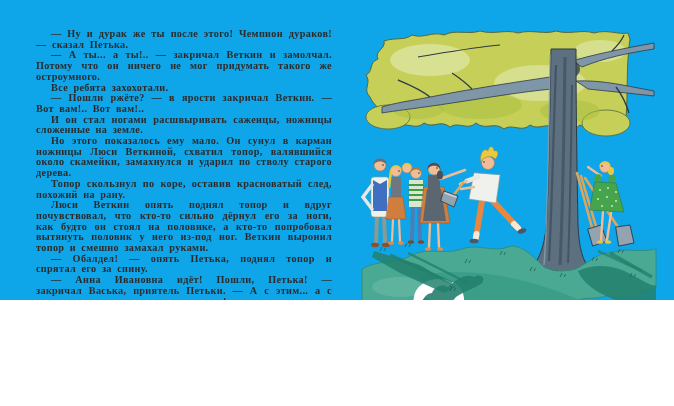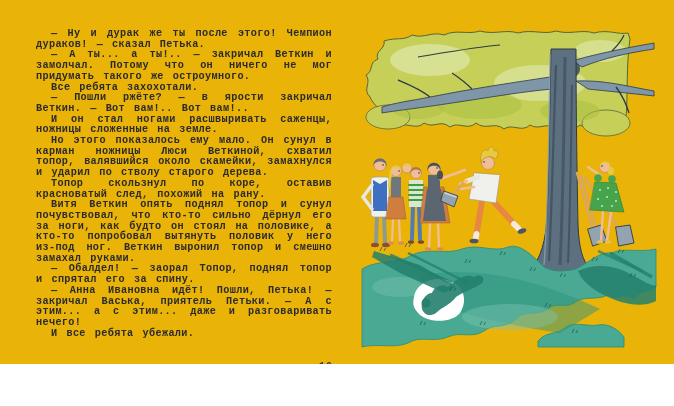--- a/index.html
+++ b/index.html
@@ -1,18 +1,18 @@
 <!DOCTYPE html>
 <html><head>
 <meta charset="utf-8">
 <style>
   html,body{margin:0;padding:0;background:#ffffff;}
   .spread{
-    position:relative;width:674px;height:364px;background:#eab308;
-    font-family:Liberation Mono, monospace;overflow:hidden;
+    position:relative;width:674px;height:300px;background:#0ea5e9;
+    font-family:Liberation Serif, serif;overflow:hidden;
   }
   .text-column{
     position:absolute;left:36px;top:29px;width:296px;
     font-size:10.2px;line-height:10.7px;font-weight:bold;color:#2b2b2b;
     text-align:justify;letter-spacing:0.35px;word-spacing:2.5px;
   }
   .text-column p{margin:0;text-indent:15px;}
   .page-number{
     position:absolute;left:37px;top:361px;width:296px;text-align:right;
     font-size:10px;font-weight:bold;color:#3a3a3a;letter-spacing:1px;
@@ -28,22 +28,22 @@
 <div class="spread">
 
   <div class="text-column">
     <p>— Ну и дурак же ты после этого! Чемпион дураков! — сказал Петька.</p>
     <p>— А ты... а ты!.. — закричал Веткин и замолчал. Потому что он ничего не мог придумать такого же остроумного.</p>
     <p>Все ребята захохотали.</p>
     <p>— Пошли ржёте? — в ярости закричал Веткин. — Вот вам!.. Вот вам!..</p>
     <p>И он стал ногами расшвыривать саженцы, ножницы сложенные на земле.</p>
     <p>Но этого показалось ему мало. Он сунул в карман ножницы Люси Веткиной, схватил топор, валявшийся около скамейки, замахнулся и ударил по стволу старого дерева.</p>
     <p>Топор скользнул по коре, оставив красноватый след, похожий на рану.</p>
-    <p>Витя Веткин опять поднял топор и сунул почувствовал, что кто-то сильно дёрнул его за ноги, как будто он стоял на половике, а кто-то попробовал вытянуть половик у него из-под ног. Веткин выронил топор и смешно замахал руками.</p>
-    <p>— Обалдел! — заорал Топор, поднял топор и спрятал его за спину.</p>
+    <p>Люси Веткин опять поднял топор и вдруг почувствовал, что кто-то сильно дёрнул его за ноги, как будто он стоял на половике, а кто-то попробовал вытянуть половик у него из-под ног. Веткин выронил топор и смешно замахал руками.</p>
+    <p>— Обалдел! — опять Петька, поднял топор и спрятал его за спину.</p>
     <p>— Анна Ивановна идёт! Пошли, Петька! — закричал Васька, приятель Петьки. — А с этим... а с этим... даже и разговаривать нечего!</p>
     <p>И все ребята убежали.</p>
   </div>
   <div class="page-number">10</div>
 
   <div class="illustration">
     <svg viewBox="0 0 302 330" xmlns="http://www.w3.org/2000/svg">
 
       <g>
         <path stroke="#55663c" stroke-width="1" d="M10,72 C2,64 12,58 6,50 C14,46 8,38 18,34 C14,26 26,24 24,16

